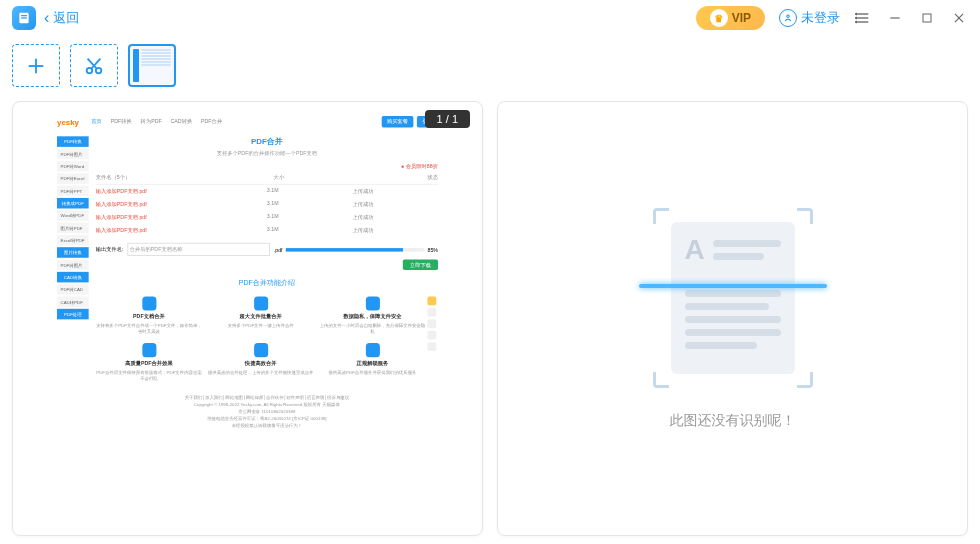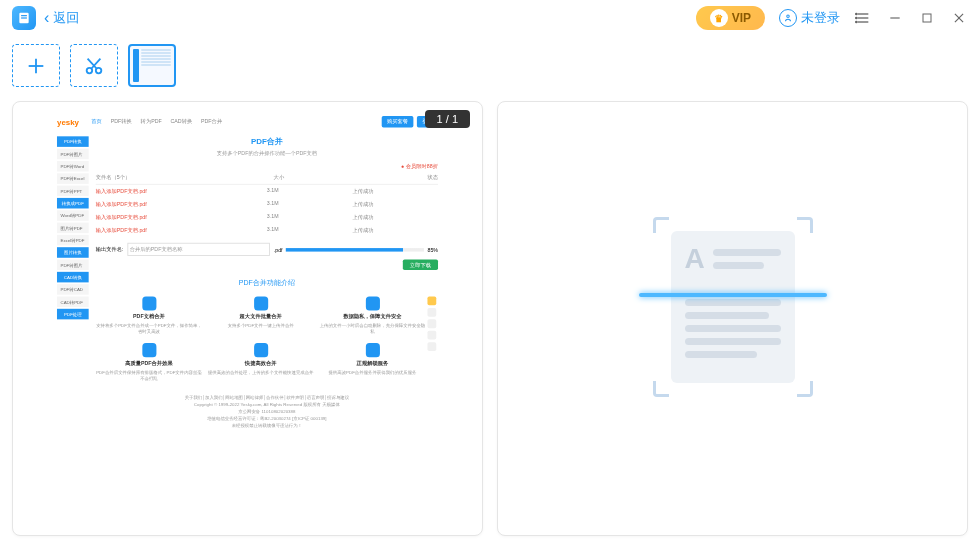--- a/index.html
+++ b/index.html
@@ -329,19 +329,20 @@
         <div class="scan-lines" style="margin-top:22px; clear:both;">
           <div class="scan-line"></div>
           <div class="scan-line med"></div>
           <div class="scan-line"></div>
           <div class="scan-line"></div>
           <div class="scan-line short"></div>
         </div>
       </div>
       <div class="scan-beam"></div>
     </div>
+    <div class="empty-text">此图还没有识别呢！</div>
   </div>
 </div>
 
 <div class="bottom">
   
   
 </div>
 
 </body></html>

